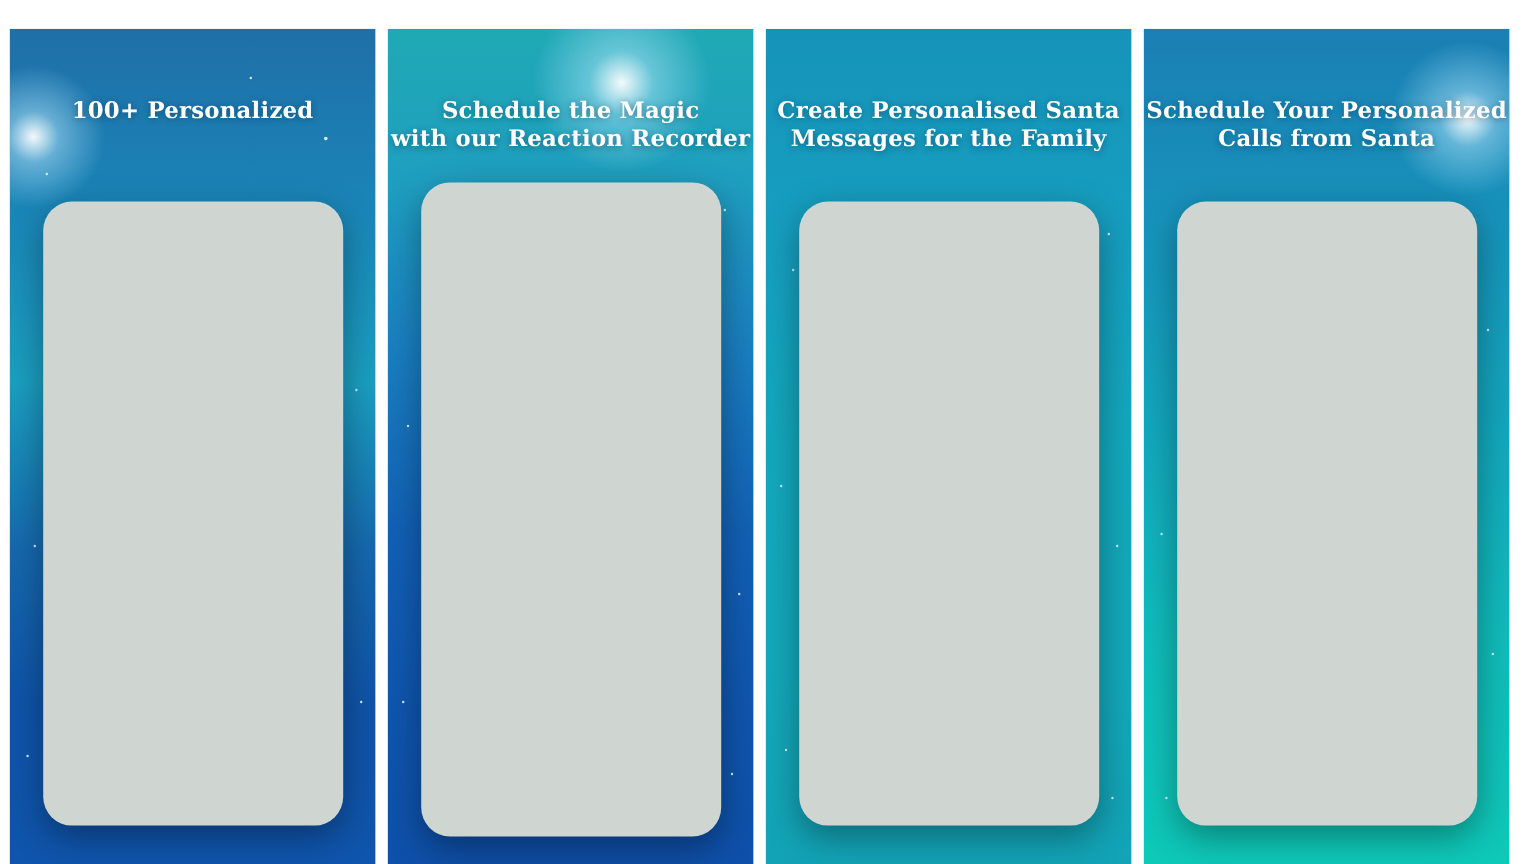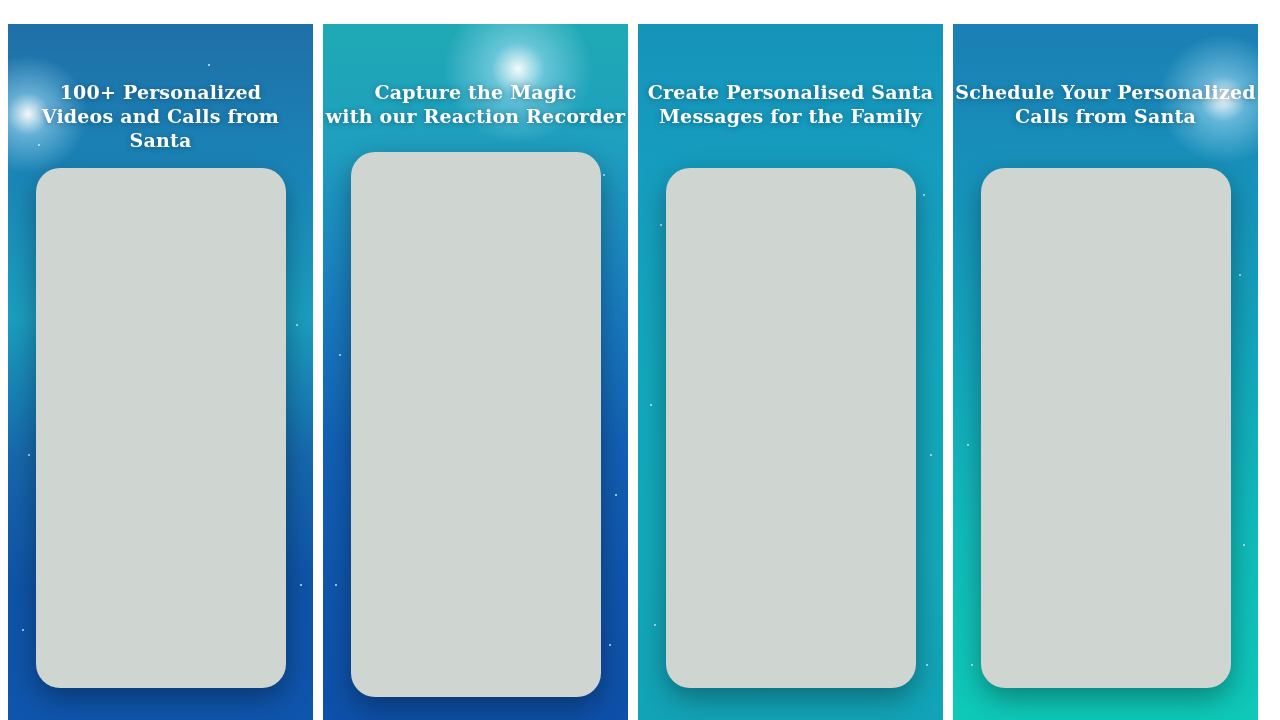--- a/index.html
+++ b/index.html
@@ -71,21 +71,20 @@
       <div class="star" style="left:262px;top:90px;width:3px;height:3px;"></div>
       <div class="star" style="left:200px;top:40px;width:2px;height:2px;"></div>
       <div class="star" style="left:85px;top:170px;width:2px;height:2px;"></div>
       <div class="star" style="left:20px;top:430px;width:2px;height:2px;"></div>
       <div class="star" style="left:288px;top:300px;width:2px;height:2px;"></div>
       <div class="star" style="left:14px;top:605px;width:2px;height:2px;"></div>
       <div class="star" style="left:292px;top:560px;width:2px;height:2px;"></div>
     </div>
     <div class="headline">
       <span>100+ Personalized</span>
-      <span>Videos and Calls from Santa</span>
     </div>
 
     <div class="phone">
       <div class="phone-inner">
         <div class="screen">
 
           
 
           
 
@@ -112,21 +111,21 @@
     <div class="stars">
       <div class="glow" style="left:120px;top:-30px;width:150px;height:150px;"></div>
       <div class="star" style="left:40px;top:180px;width:2px;height:2px;"></div>
       <div class="star" style="left:280px;top:150px;width:2px;height:2px;"></div>
       <div class="star" style="left:16px;top:330px;width:2px;height:2px;"></div>
       <div class="star" style="left:292px;top:470px;width:2px;height:2px;"></div>
       <div class="star" style="left:12px;top:560px;width:2px;height:2px;"></div>
       <div class="star" style="left:286px;top:620px;width:2px;height:2px;"></div>
     </div>
     <div class="headline">
-      <span>Capture the Magic</span>
+      <span>Schedule the Magic</span>
       <span>with our Reaction Recorder</span>
     </div>
 
     <div class="phone">
       <div class="phone-inner">
         <div class="videoscreen">
 
           <div class="vidbody">
             <div class="bow"></div>
             <div class="gifts"></div>

